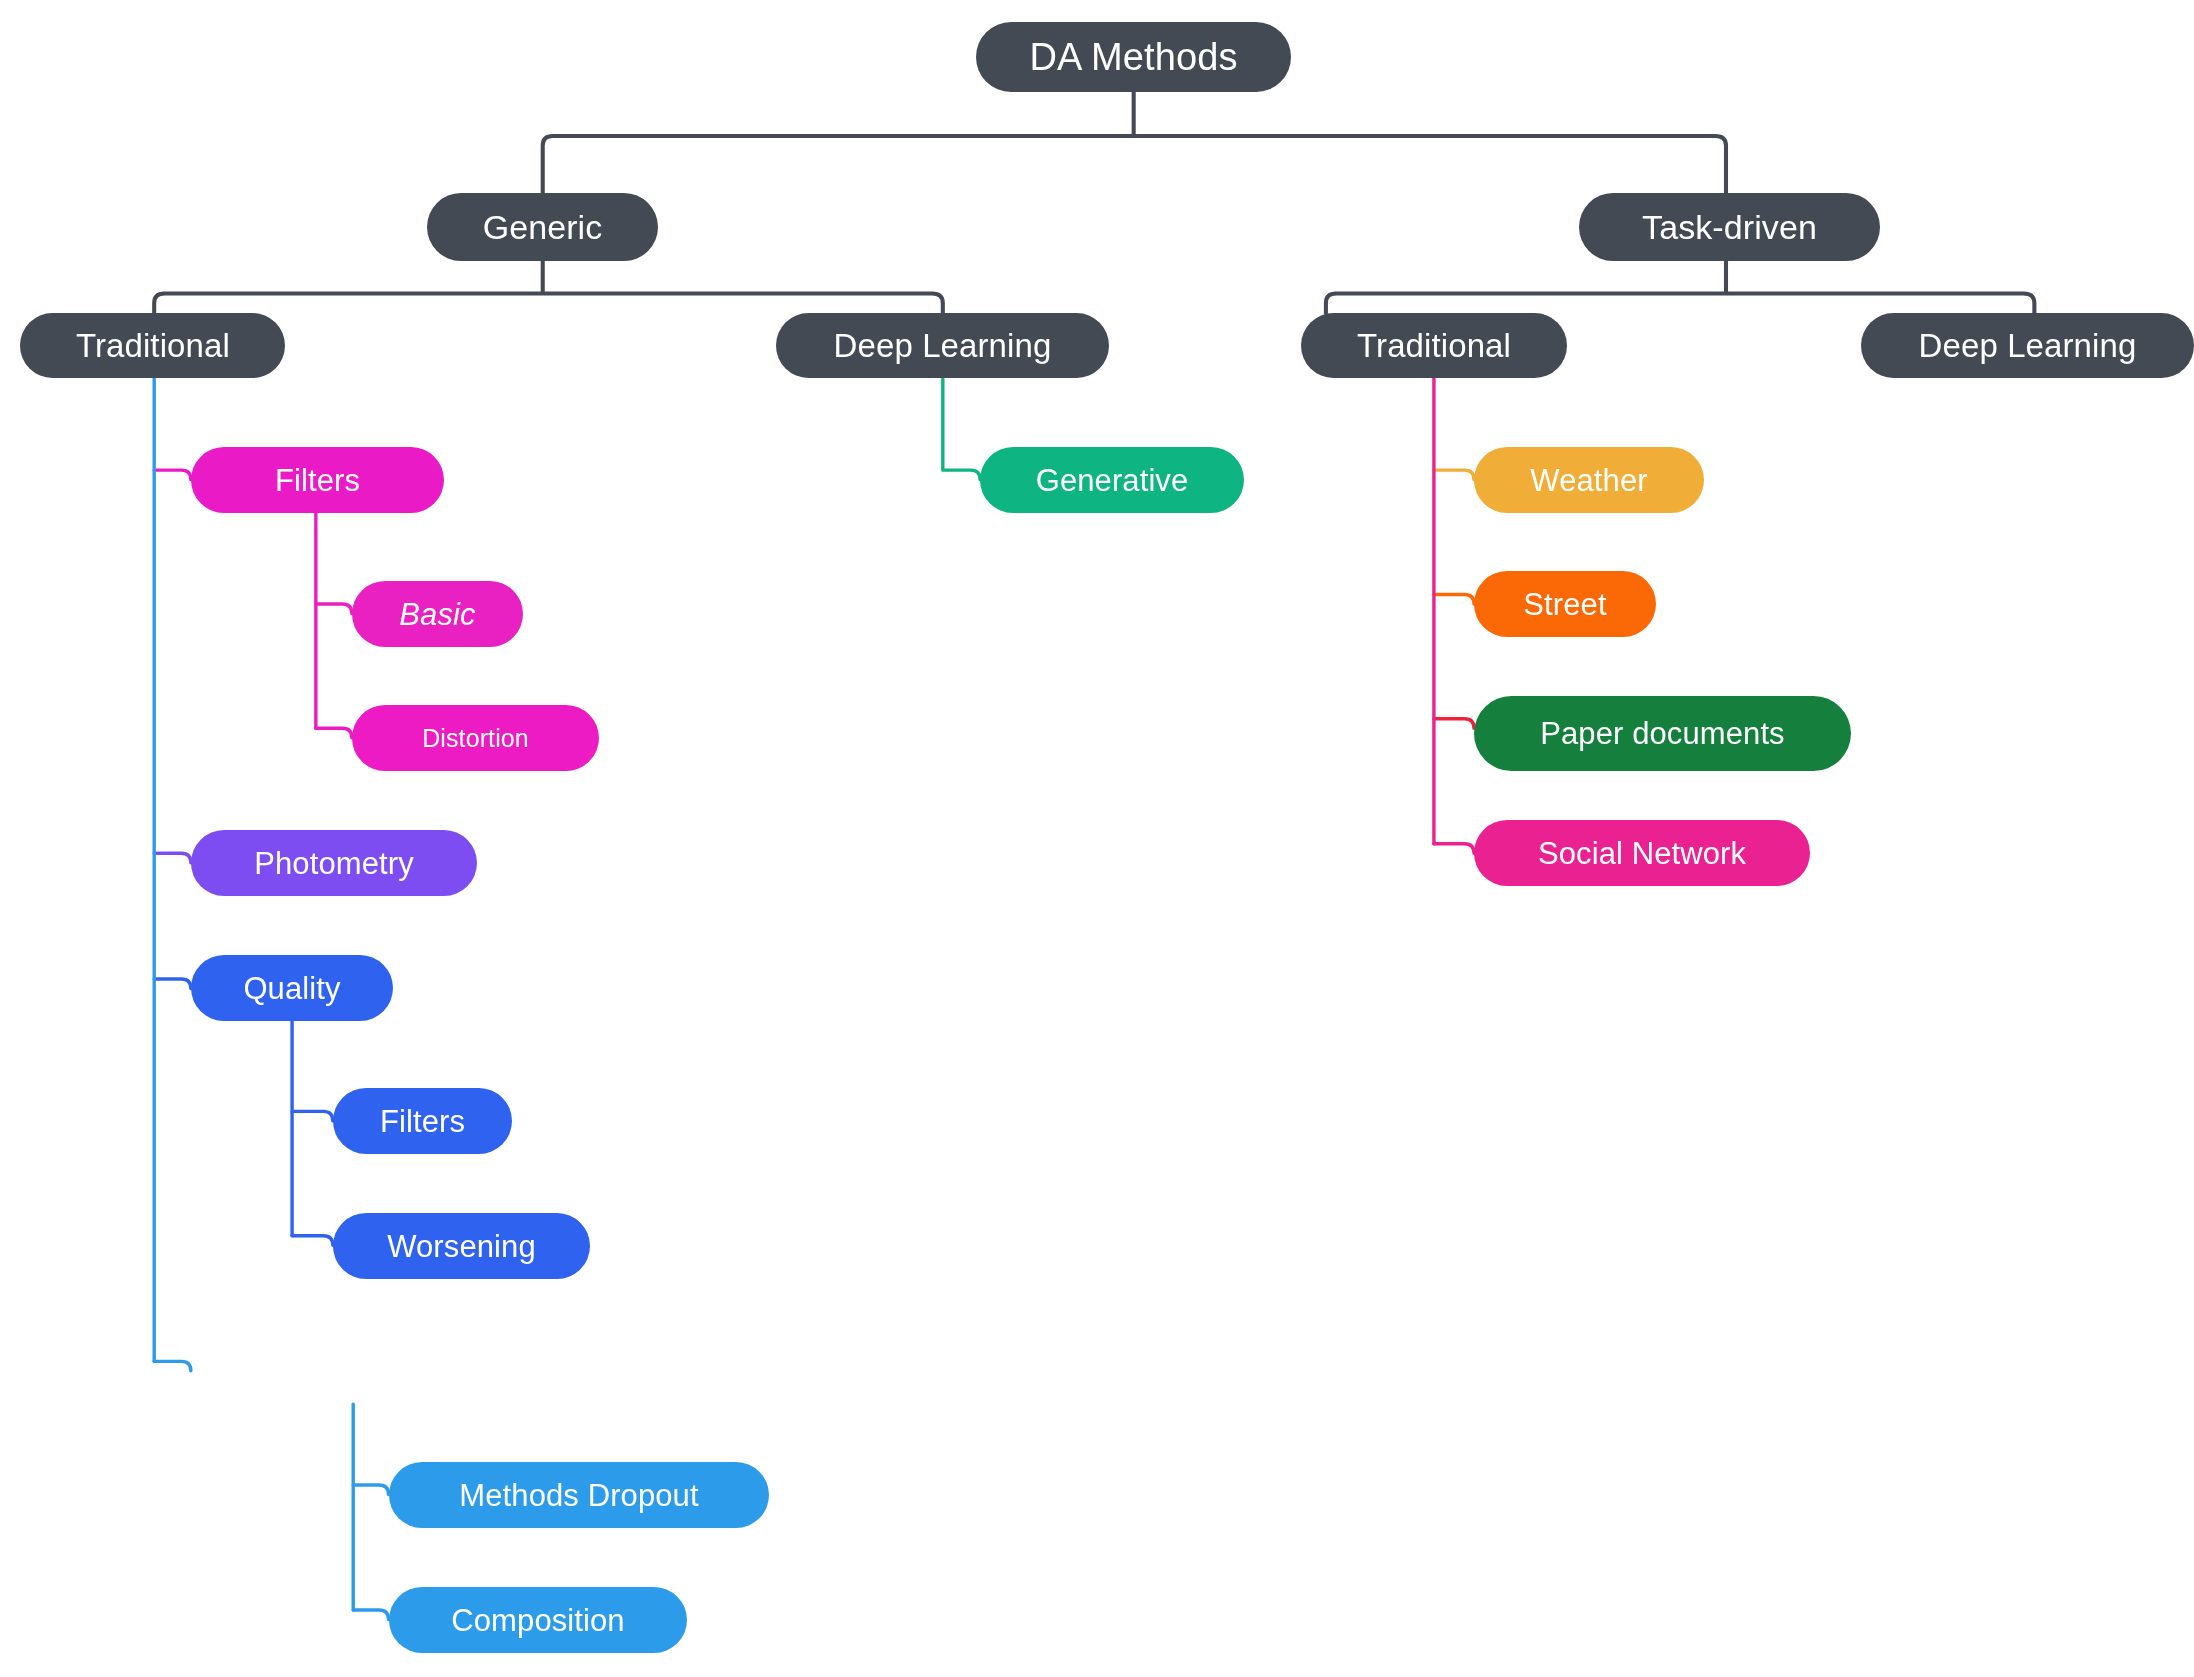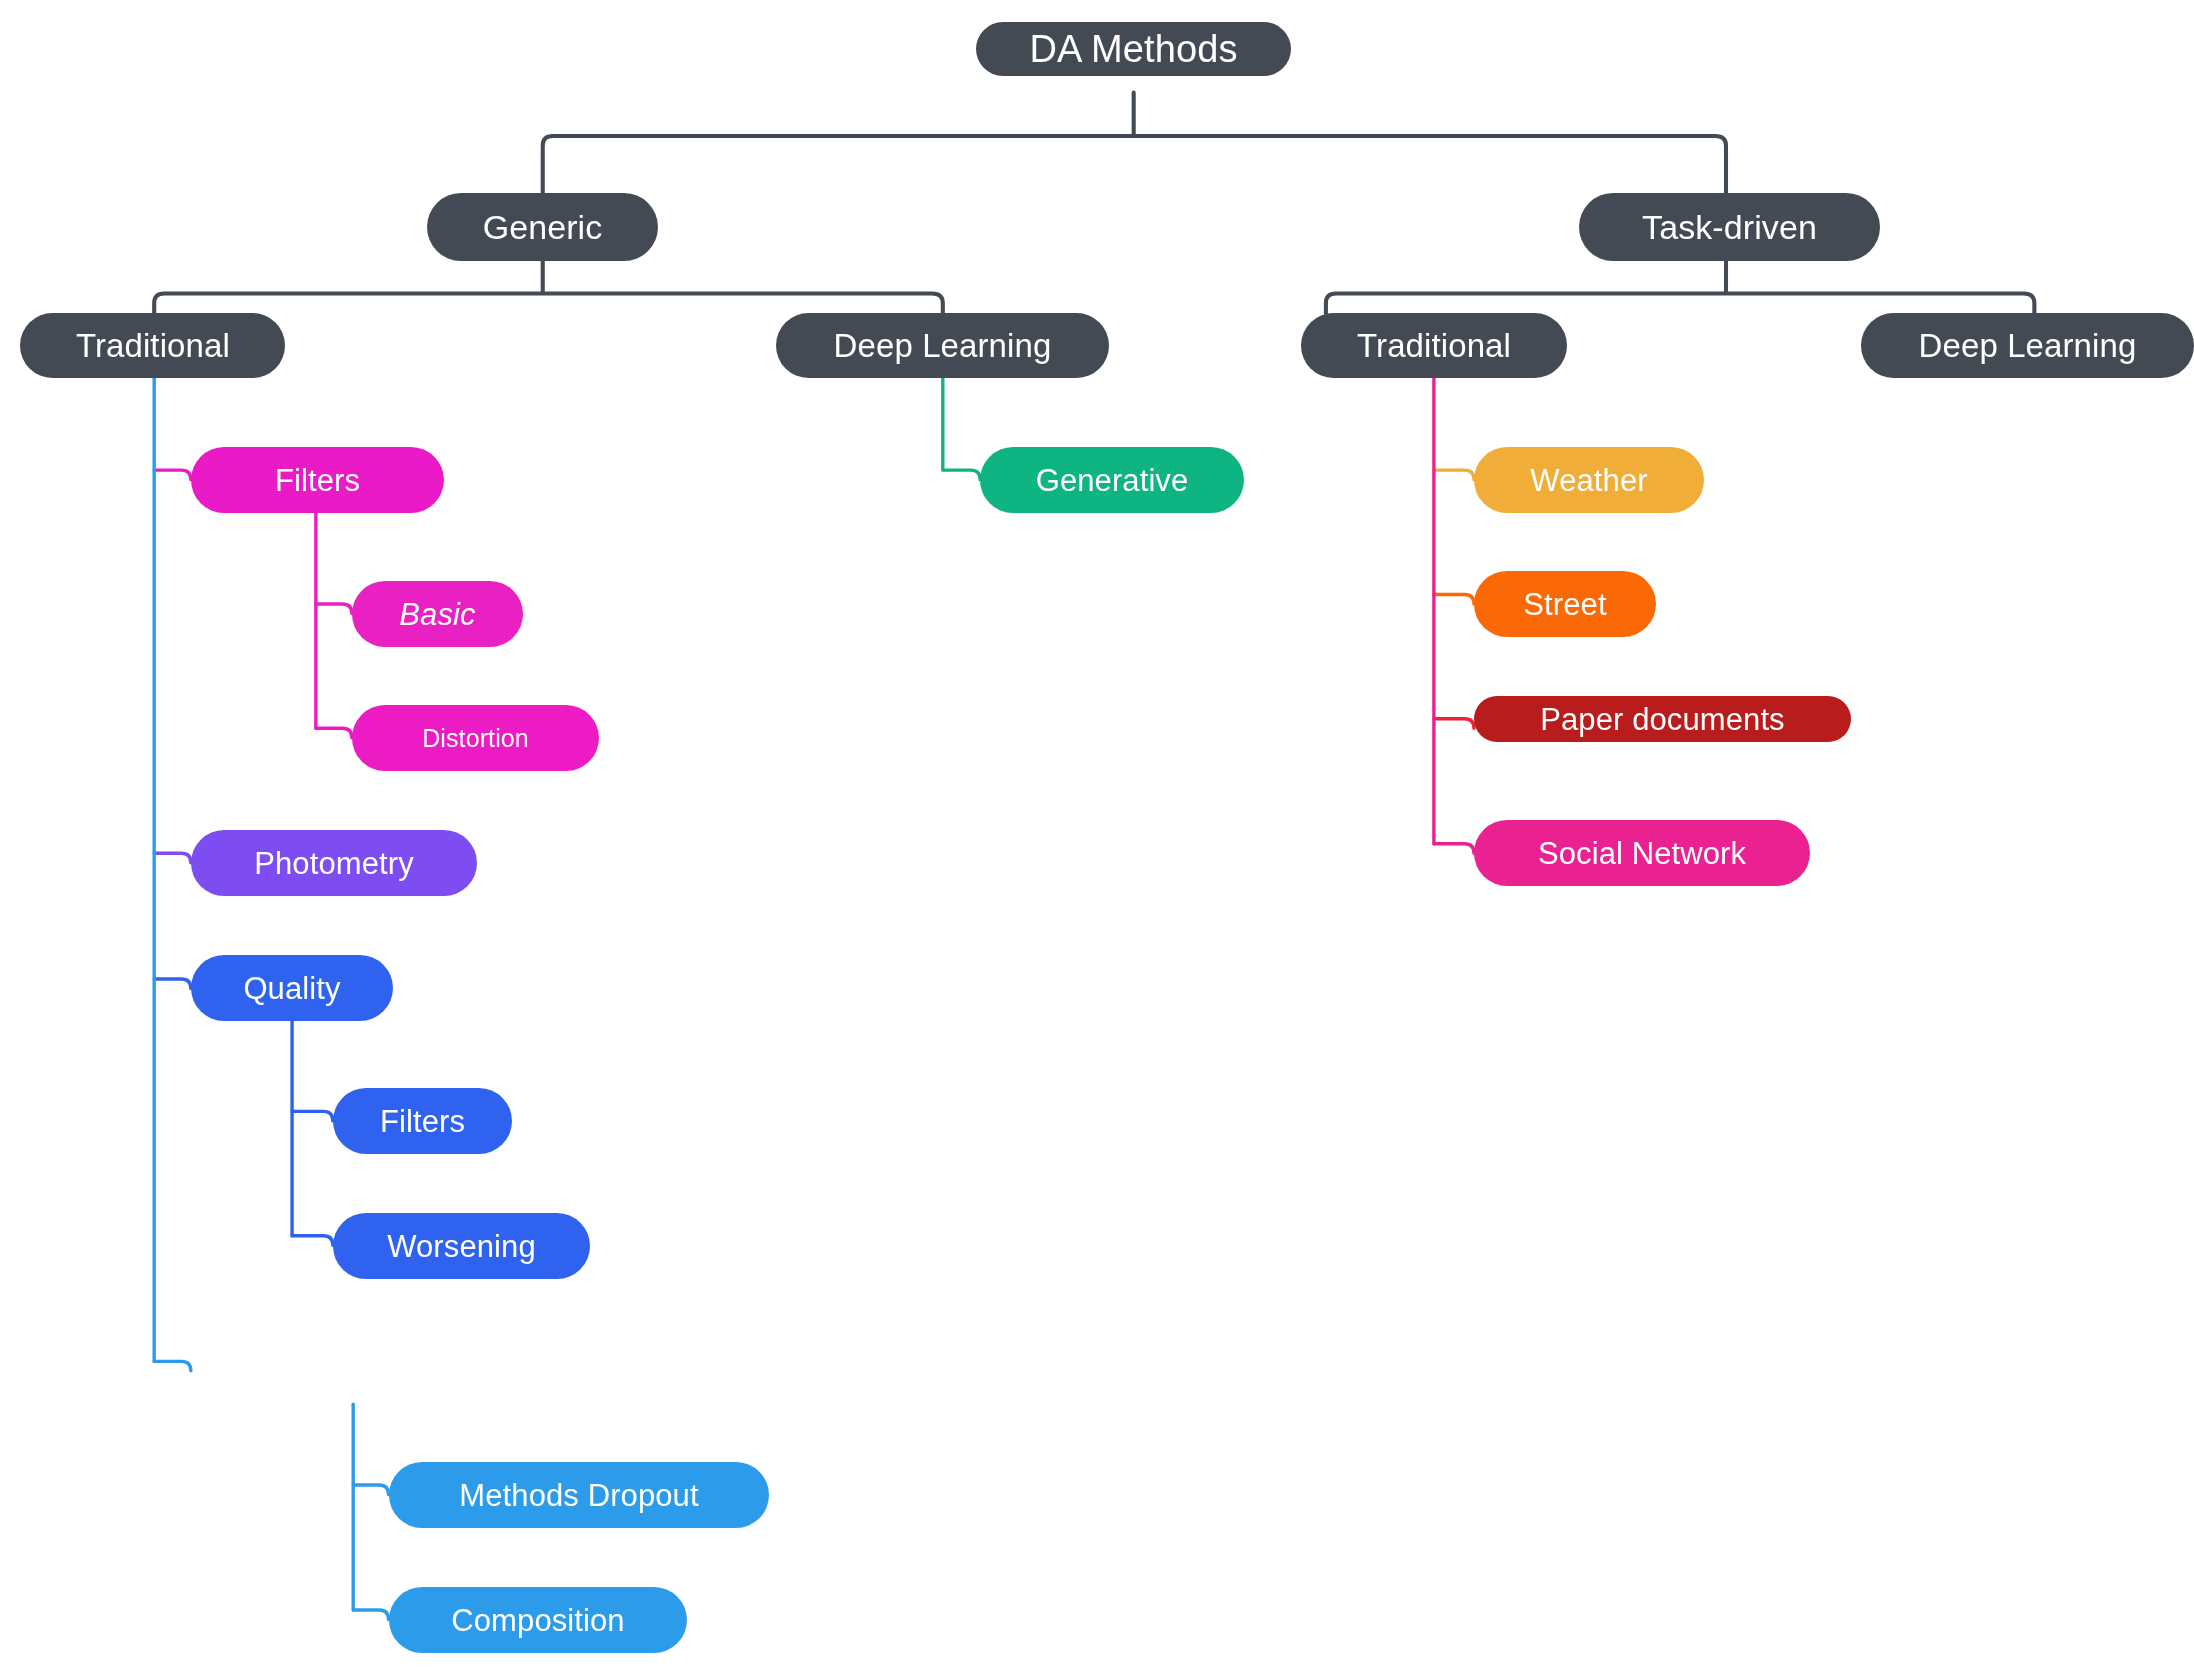--- a/index.html
+++ b/index.html
@@ -63,21 +63,21 @@
       <path d="M 520 2370 L 558 2370 Q 572 2370 572 2384" fill="none" stroke="#2B9BEA" stroke-width="5" stroke-linecap="round" stroke-linejoin="round"></path>
       <path d="M 520 2067 L 520 2370" fill="none" stroke="#2B9BEA" stroke-width="5" stroke-linecap="round" stroke-linejoin="round"></path>
       <path d="M 1388 557 L 1388 692 L 1429 692 Q 1443 692 1443 706" fill="none" stroke="#0FB483" stroke-width="5" stroke-linecap="round" stroke-linejoin="round"></path>
       <path d="M 2111 692 L 2156 692 Q 2170 692 2170 706" fill="none" stroke="#F0AD38" stroke-width="5" stroke-linecap="round" stroke-linejoin="round"></path>
       <path d="M 2111 875 L 2156 875 Q 2170 875 2170 889" fill="none" stroke="#FB6806" stroke-width="5" stroke-linecap="round" stroke-linejoin="round"></path>
       <path d="M 2111 1058 L 2156 1058 Q 2170 1058 2170 1072" fill="none" stroke="#EE2338" stroke-width="5" stroke-linecap="round" stroke-linejoin="round"></path>
       <path d="M 2111 1242 L 2156 1242 Q 2170 1242 2170 1256" fill="none" stroke="#EA2190" stroke-width="5" stroke-linecap="round" stroke-linejoin="round"></path>
       <path d="M 2111 557 L 2111 1242" fill="none" stroke="#EA2190" stroke-width="5" stroke-linecap="round" stroke-linejoin="round"></path>
       <path d="M 2995 461 L 2995 461" fill="none" stroke="#434A54" stroke-width="5" stroke-linecap="round" stroke-linejoin="round"></path>
     </svg>
-<div class="node" style="left: 976px; top: 22.4px; width: 315px; height: 54px; background: rgb(67, 74, 84); font-size: 38px;">
+<div class="node" style="left: 976px; top: 22.4px; width: 315px; height: 70px; background: rgb(67, 74, 84); font-size: 38px;">
       <span class="node-label">DA Methods</span>
     </div>
     <div class="node" style="left: 427px; top: 193px; width: 231px; height: 68px; background: rgb(67, 74, 84); font-size: 34px;">
       <span class="node-label">Generic</span>
     </div>
     <div class="node" style="left: 1579px; top: 193px; width: 301px; height: 68px; background: rgb(67, 74, 84); font-size: 34px;">
       <span class="node-label">Task-driven</span>
     </div>
     <div class="node" style="left: 20.4px; top: 313px; width: 265px; height: 65px; background: rgb(67, 74, 84); font-size: 33px;">
       <span class="node-label">Traditional</span>
@@ -120,20 +120,20 @@
     </div>
     <div class="node" style="left: 980px; top: 447px; width: 264px; height: 66px; background: rgb(15, 180, 131); font-size: 31px;">
       <span class="node-label">Generative</span>
     </div>
     <div class="node" style="left: 1474px; top: 447px; width: 230px; height: 66px; background: rgb(240, 173, 56); font-size: 31px;">
       <span class="node-label">Weather</span>
     </div>
     <div class="node" style="left: 1474px; top: 571px; width: 182px; height: 66px; background: rgb(251, 104, 6); font-size: 31px;">
       <span class="node-label">Street</span>
     </div>
-    <div class="node" style="left: 1474px; top: 696px; width: 377px; height: 46px; background: #b91c1c; font-size: 31px;">
+    <div class="node" style="left: 1474px; top: 696px; width: 377px; height: 75px; background: #15803d; font-size: 31px;">
       <span class="node-label">Paper documents</span>
     </div>
     <div class="node" style="left: 1474px; top: 820px; width: 336px; height: 66px; background: rgb(234, 33, 144); font-size: 31px;">
       <span class="node-label">Social Network</span>
     </div>
   </div>
 
 
 </body></html>

